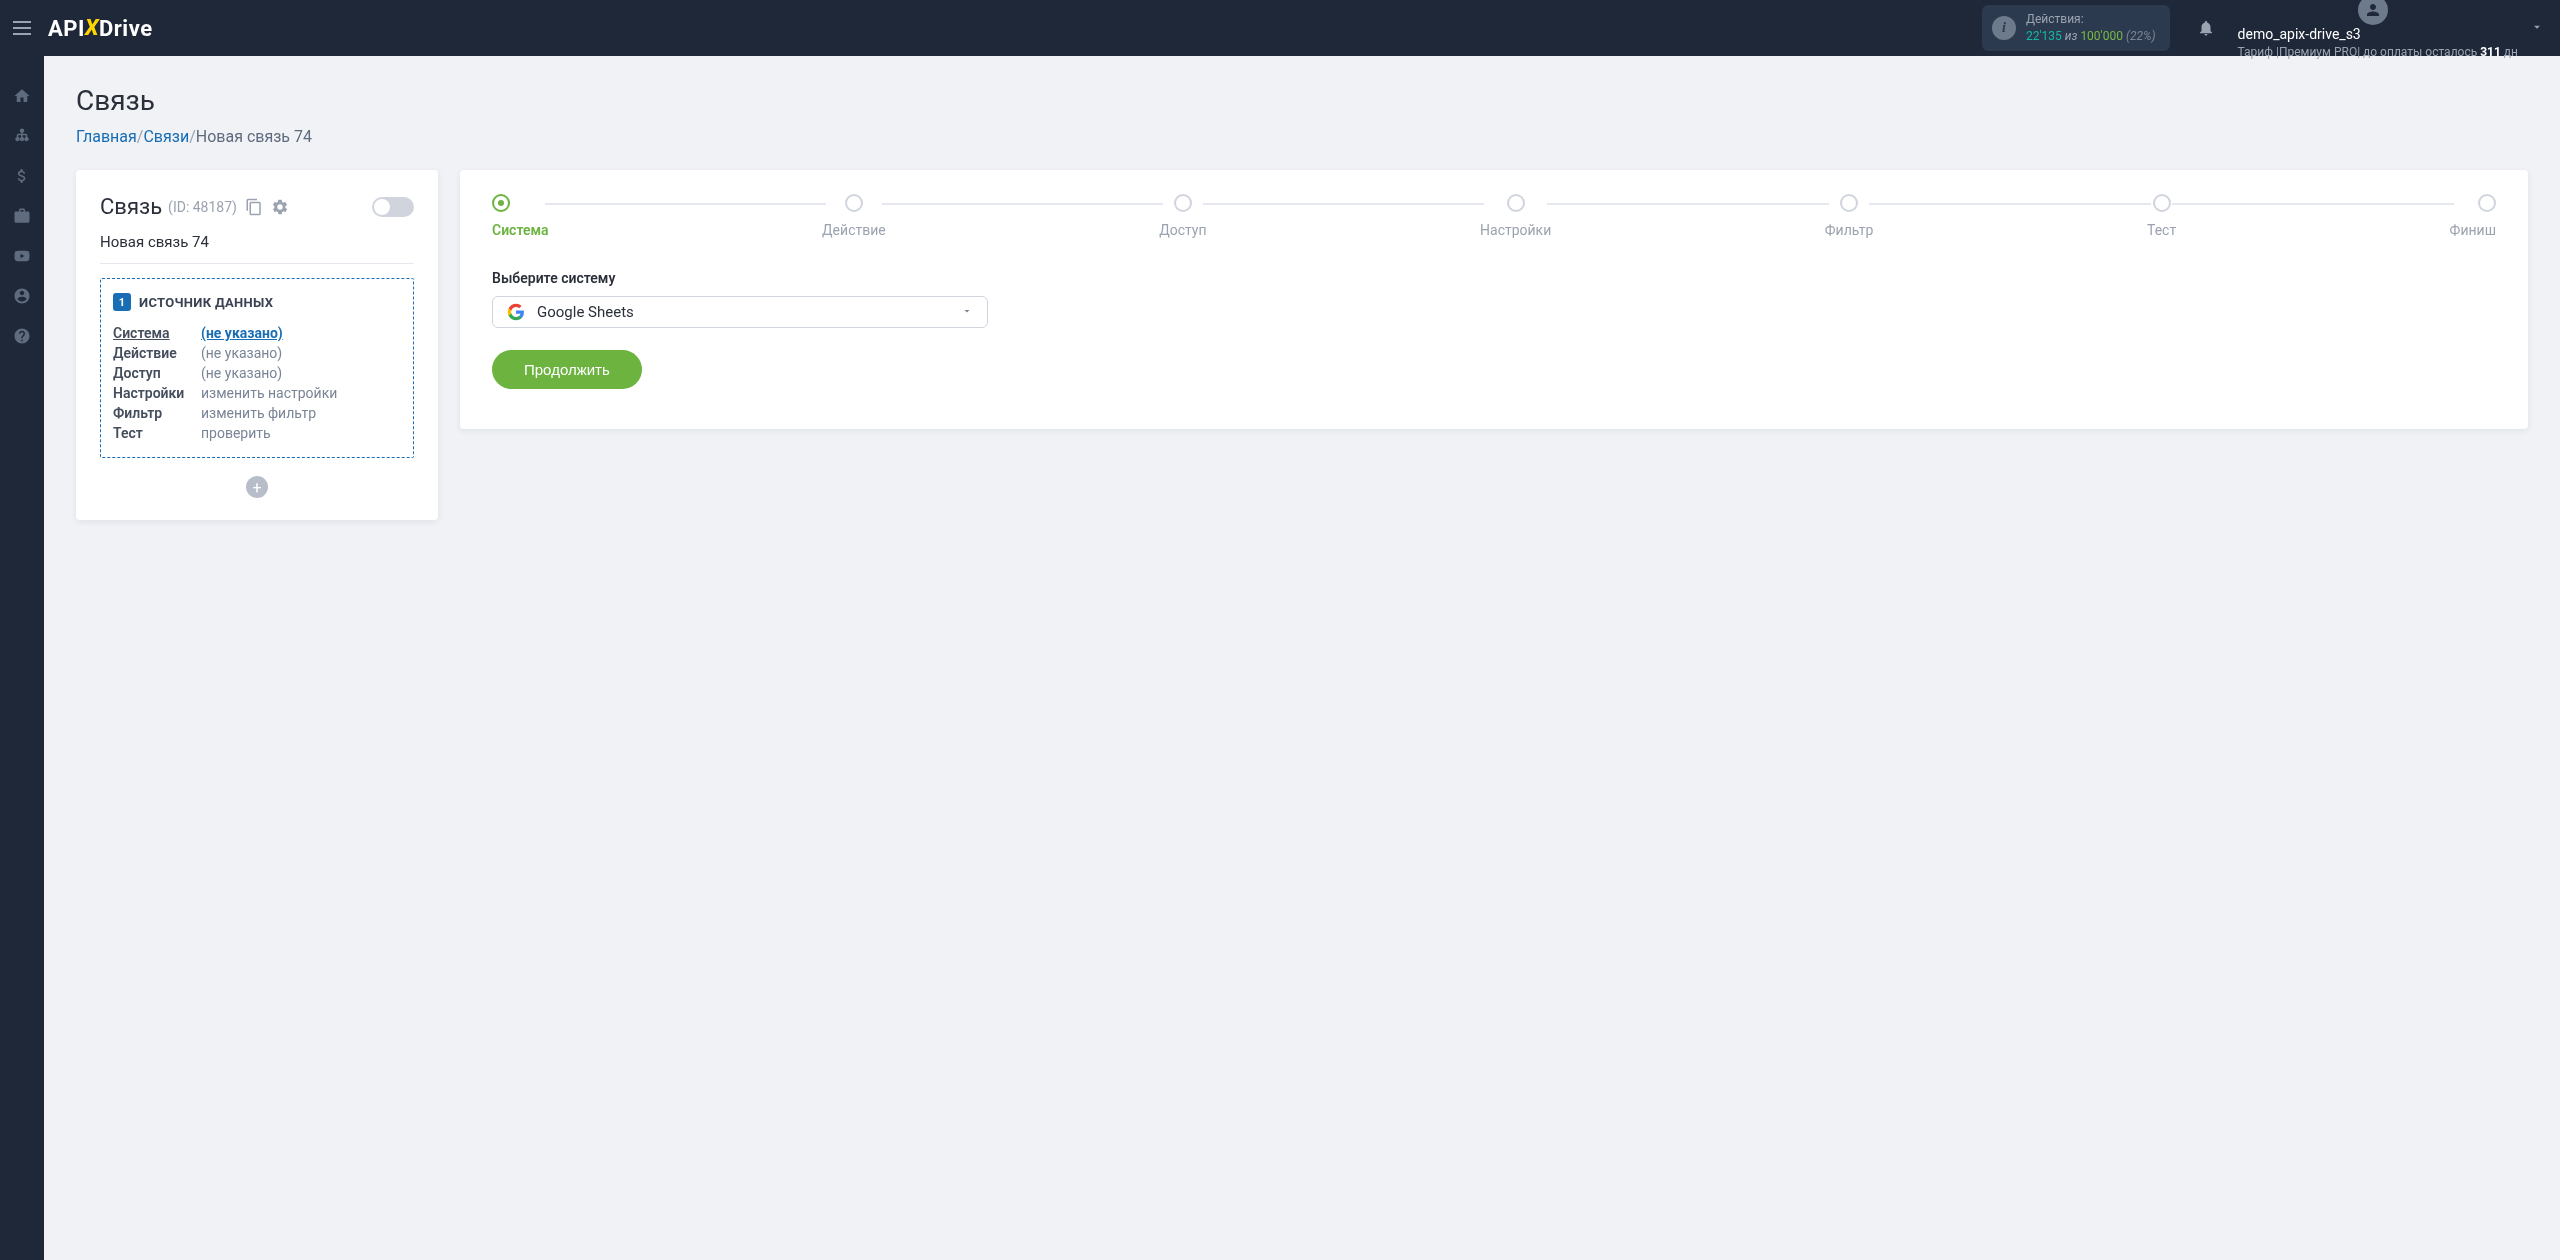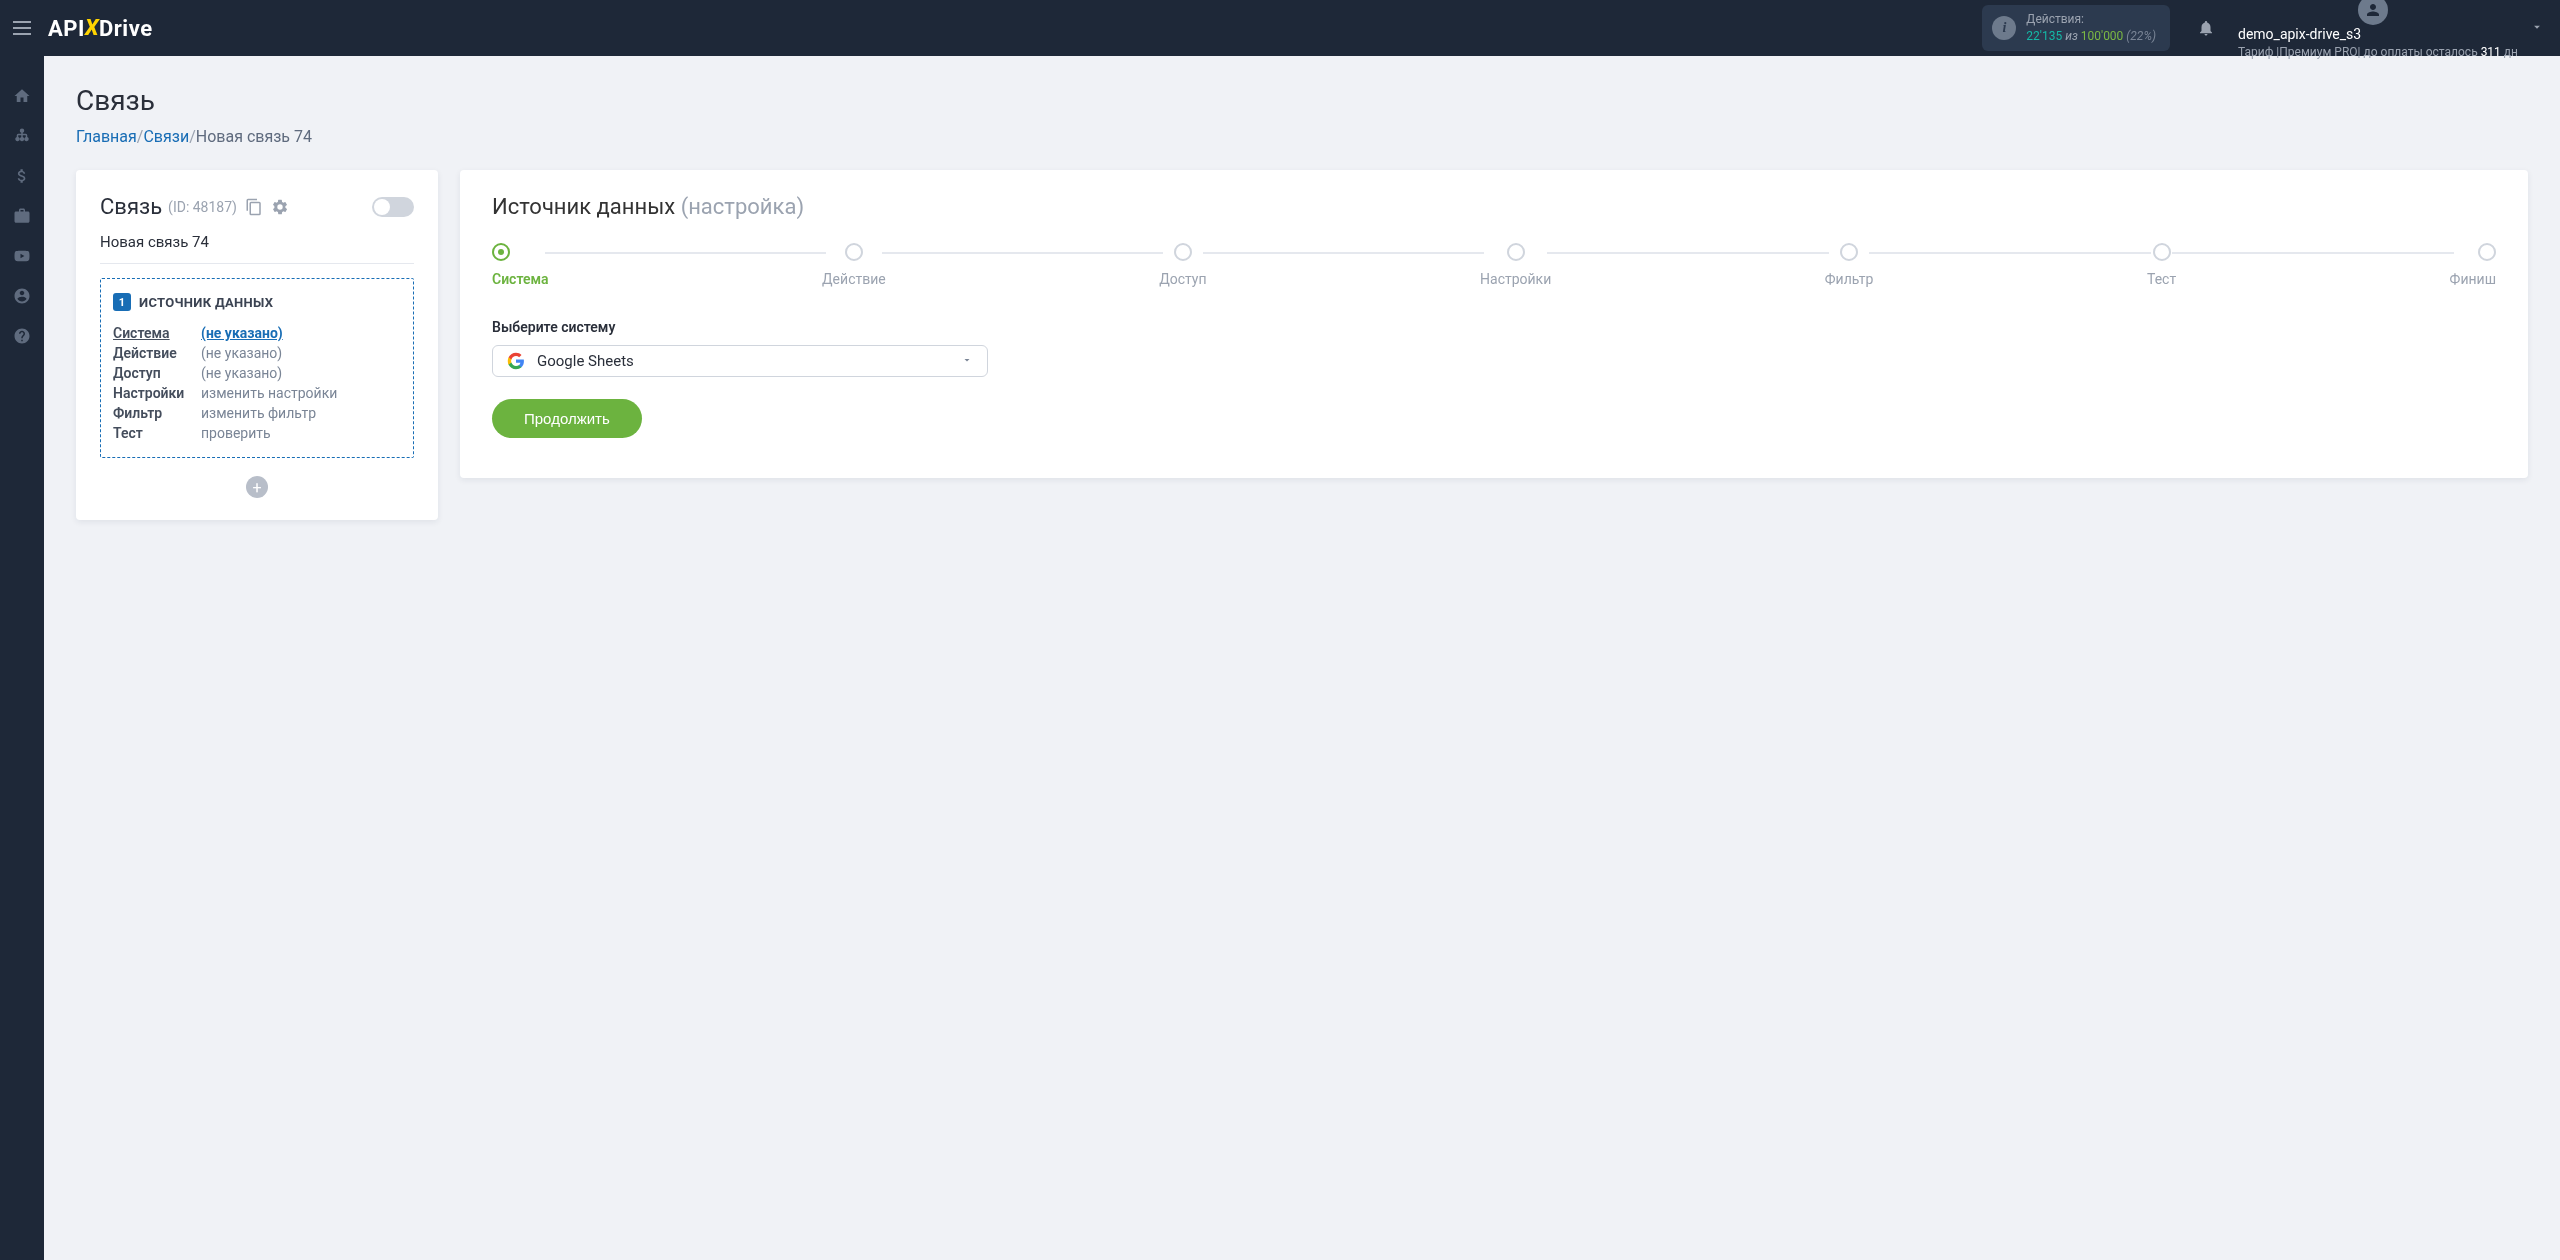--- a/index.html
+++ b/index.html
@@ -29,21 +29,21 @@
 
 .bell { width: 40px; display: flex; align-items: center; justify-content: center; cursor: pointer; }
 .bell svg { width: 18px; height: 18px; fill: #9ba3b0; }
 
 .user-block { display: flex; align-items: center; padding: 0 12px; cursor: pointer; flex-direction: column; }
 .avatar { width: 30px; height: 30px; background: #6d7a8c; border-radius: 50%; display: flex; align-items: center; justify-content: center; margin-right: 10px; }
 .avatar svg { width: 18px; height: 18px; fill: #1e2838; }
 .user-info { font-size: 12px; line-height: 1.4; }
 .user-name { color: #fff; font-size: 14px; }
 .user-tariff { color: #9ba3b0; font-size: 12px; }
-.user-tariff .days { color: #fff; font-weight: 400; }
+.user-tariff .days { color: #fff; font-weight: 700; }
 
 .chevron-right { margin-left: auto; margin-right: 16px; cursor: pointer; }
 .chevron-right svg { width: 14px; height: 14px; fill: #9ba3b0; }
 
 
 .layout { display: flex; min-height: calc(100vh - 56px); }
 .sidebar { width: 44px; background: #1e2838; padding-top: 20px; }
 .nav-item { width: 44px; height: 40px; display: flex; align-items: center; justify-content: center; cursor: pointer; }
 .nav-item svg { width: 18px; height: 18px; fill: #5f6b7e; }
 
@@ -255,23 +255,20 @@
             <div class="source-row">
               <div class="source-key">Тест</div>
               <div class="source-val">проверить</div>
             </div>
           </div>
         </div>
         <div class="add-btn">+</div>
       </div>
 
       <div class="card right-card">
-        <div class="rc-title">
-          <span>Источник данных </span><span class="muted">(настройка)</span>
-        </div>
 
         <div class="stepper">
           <div class="step active">
               <div class="dot"></div>
               <div class="label">Система</div>
             </div>
           <div class="connector"></div>
           <div class="step">
               <div class="dot"></div>
               <div class="label">Действие</div>

